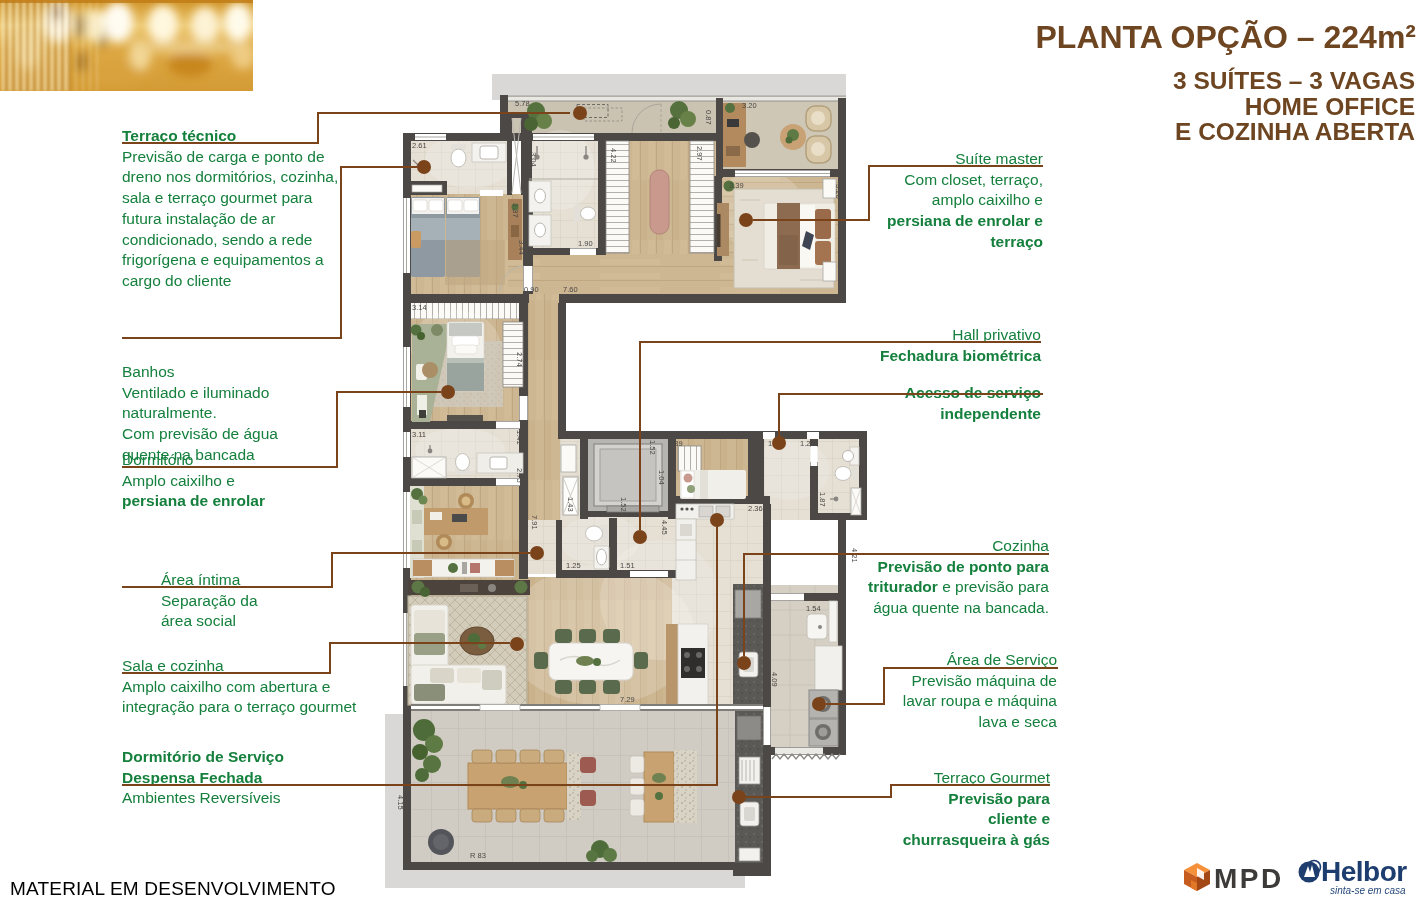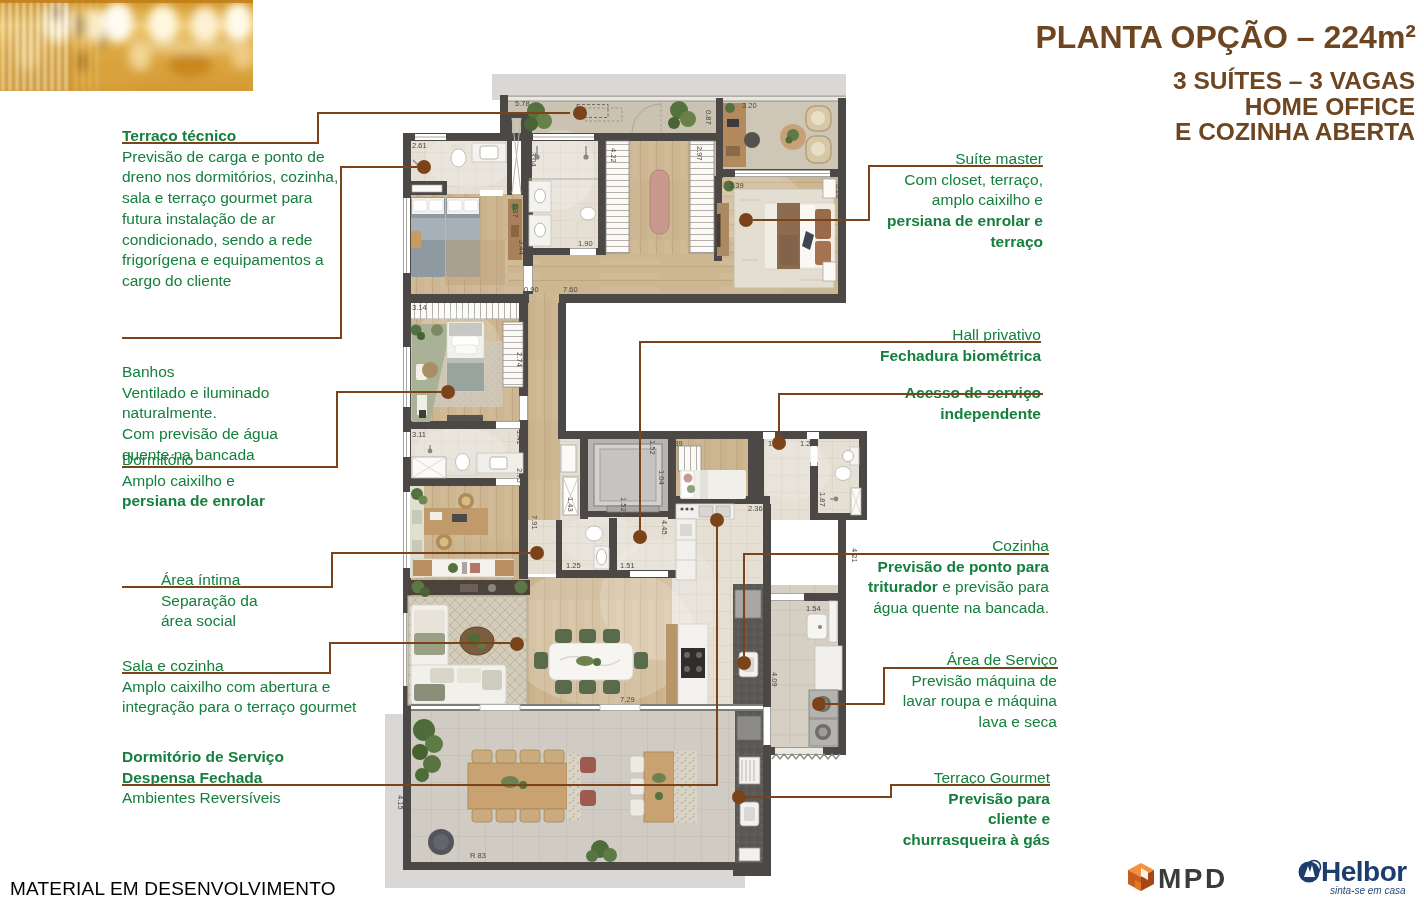--- a/index.html
+++ b/index.html
@@ -137,21 +137,21 @@
 <div class="abs note noteR" style="right:367px;top:650px;width:250px;">
   Área de Serviço<br>Previsão máquina de<br>lavar roupa e máquina<br>lava e seca
 </div>
 
 <div class="abs note noteR" style="right:374px;top:768px;width:250px;">
   Terraço Gourmet<br><span class="b">Previsão para</span><br><span class="b">cliente e</span><br><span class="b">churrasqueira à gás</span>
 </div>
 
 <div class="abs" style="left:10px;top:878px;font-size:19px;font-weight:normal;color:#000000;letter-spacing:0.2px;">MATERIAL EM DESENVOLVIMENTO</div>
 
-<div class="abs" style="left:1125px;top:858px;width:120px;height:40px;">
+<div class="abs" style="left:1181px;top:858px;width:120px;height:40px;">
 <svg width="120" height="40" viewBox="0 0 120 40">
   <g>
     <polygon points="3,12 16,5 29,12 16,19" fill="#f5913a"></polygon>
     <polygon points="3,12 3,26 16,33 16,19" fill="#c65c1e"></polygon>
     <polygon points="29,12 29,26 16,33 16,19" fill="#a34715"></polygon>
     <polygon points="16,10 23,14 23,22 16,18" fill="#ffffff" opacity="0.9"></polygon>
     <polygon points="10,22 16,25 16,33 10,30" fill="#e07828"></polygon>
   </g>
   <text x="33" y="30" font-size="28" font-weight="bold" fill="#3d3b39" letter-spacing="2.5">MPD</text>
 </svg>

